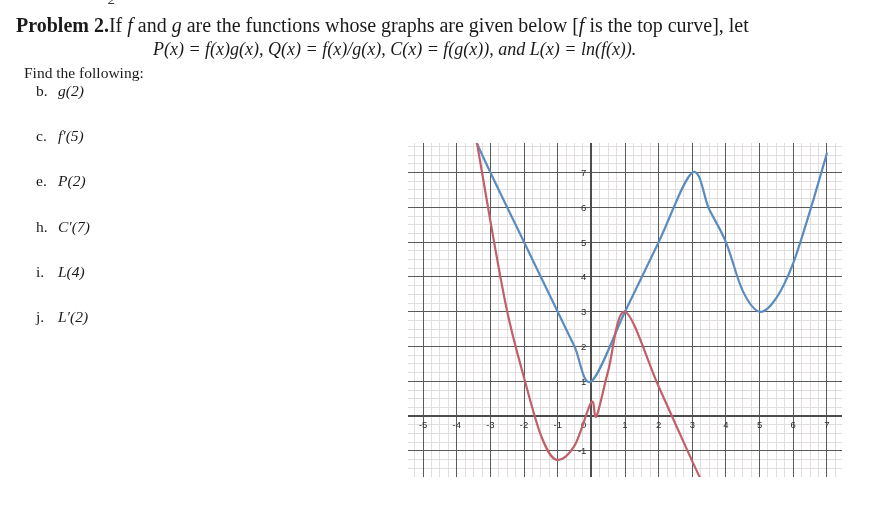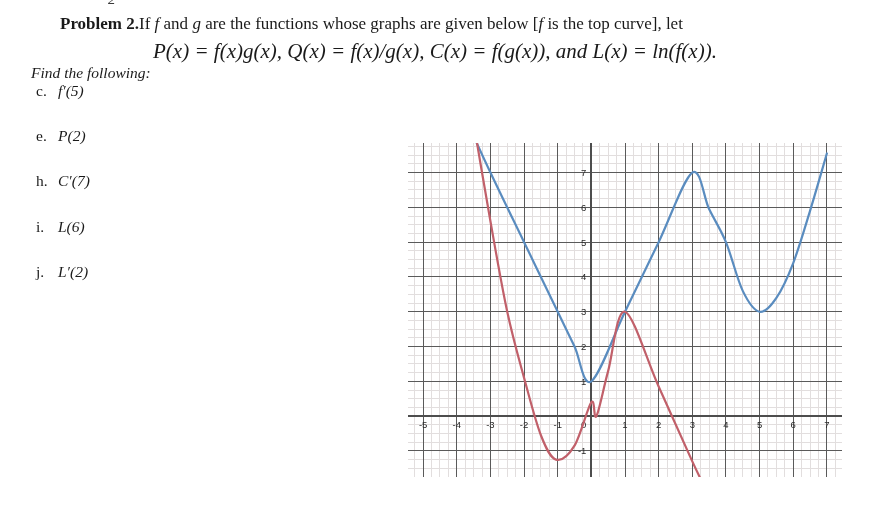--- a/index.html
+++ b/index.html
@@ -23,41 +23,39 @@
     top: -9px;
     font-size: 15px;
     font-style: italic;
     color: #3a3a3a;
   }
 
   .problem-line {
     position: absolute;
     left: 16px;
     top: 14px;
-    font-size: 17px;
-    white-space: nowrap;
-    margin-left: 44px;
+    font-size: 20px;
+    white-space: nowrap;
   }
   .problem-line b { font-weight: bold; }
 
   .func-line {
     position: absolute;
     left: 153px;
     top: 39px;
-    font-size: 21px;
+    font-size: 18px;
     white-space: nowrap;
   }
 
   .find-line {
     position: absolute;
-    left: 31px;
+    left: 24px;
     top: 64px;
     font-size: 15.5px;
     white-space: nowrap;
-    font-style: italic;
   }
 
   .items {
     position: absolute;
     left: 36px;
     top: 82px;
     width: 200px;
   }
   .item {
     height: 45.2px;
@@ -85,24 +83,25 @@
 
 <div class="problem-line">
   <b>Problem 2.</b><span>If </span><span class="mi">f</span><span> and </span><span class="mi">g</span><span> are the functions whose graphs are given below [</span><span class="mi">f</span><span> is the top curve], let</span>
 </div>
 
 <div class="func-line mi">P(x) = f(x)g(x), Q(x) = f(x)/g(x), C(x) = f(g(x)), and L(x) = ln(f(x)).</div>
 
 <div class="find-line">Find the following:</div>
 
 <div class="items">
+    <div class="item"><span class="lab">b.</span><span class="mi">g(2)</span></div>
     <div class="item"><span class="lab">c.</span><span class="mi">f′(5)</span></div>
     <div class="item"><span class="lab">e.</span><span class="mi">P(2)</span></div>
     <div class="item"><span class="lab">h.</span><span class="mi">C′(7)</span></div>
-    <div class="item"><span class="lab">i.</span><span class="mi">L(6)</span></div>
+    <div class="item"><span class="lab">i.</span><span class="mi">L(4)</span></div>
     <div class="item"><span class="lab">j.</span><span class="mi">L′(2)</span></div>
   </div>
 
 <div id="graph">
     <svg width="434" height="334" viewBox="0 0 434 334">
       <rect width="434" height="334" fill="#ffffff"></rect>
       <line x1="6.728682170542641" y1="0" x2="6.728682170542641" y2="334" stroke="#e2dede" stroke-width="1" shape-rendering="crispEdges"></line>
       <line x1="15.139534883720936" y1="0" x2="15.139534883720936" y2="334" stroke="#e2dede" stroke-width="1" shape-rendering="crispEdges"></line>
       <line x1="23.55038759689923" y1="0" x2="23.55038759689923" y2="334" stroke="#e2dede" stroke-width="1" shape-rendering="crispEdges"></line>
       <line x1="31.96124031007752" y1="0" x2="31.96124031007752" y2="334" stroke="#e2dede" stroke-width="1" shape-rendering="crispEdges"></line>

